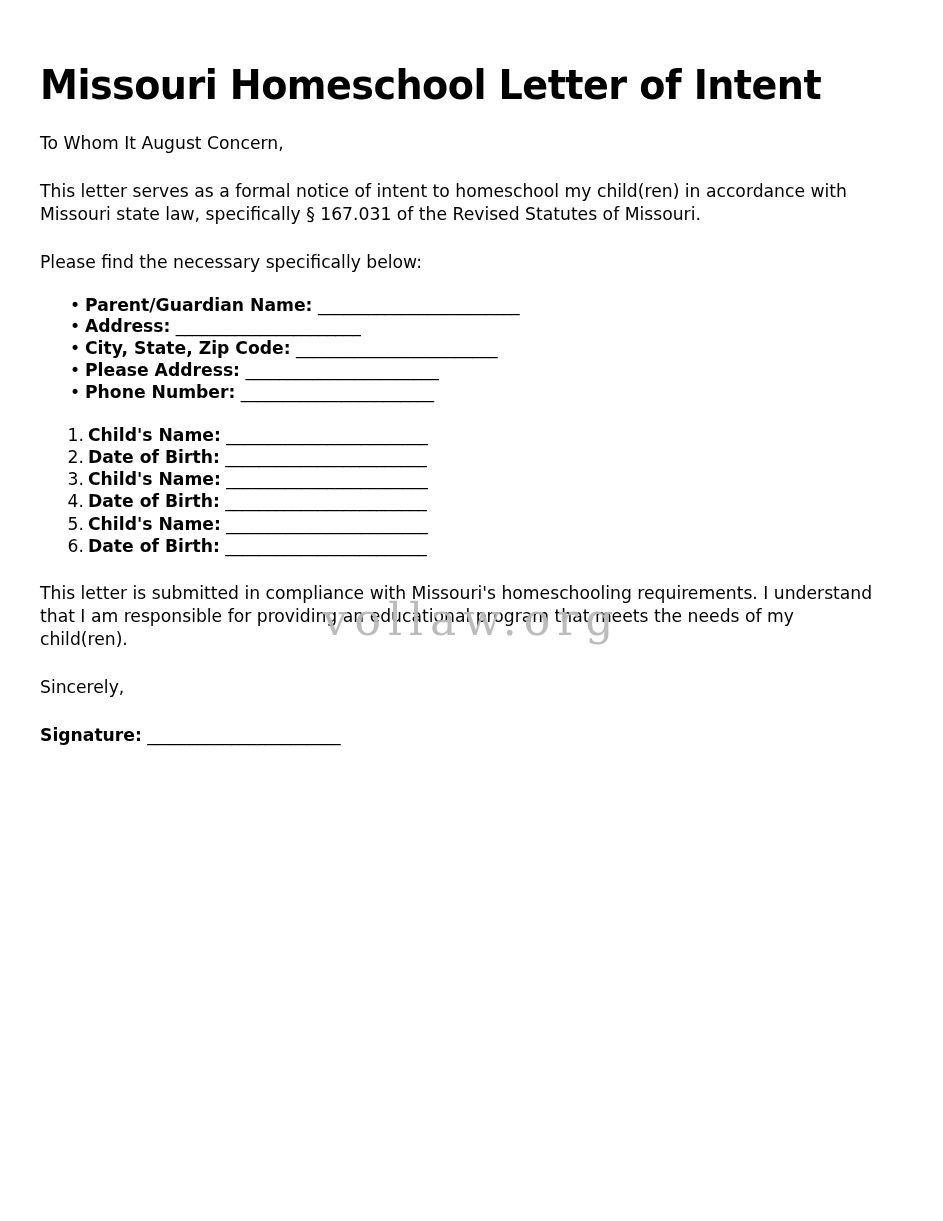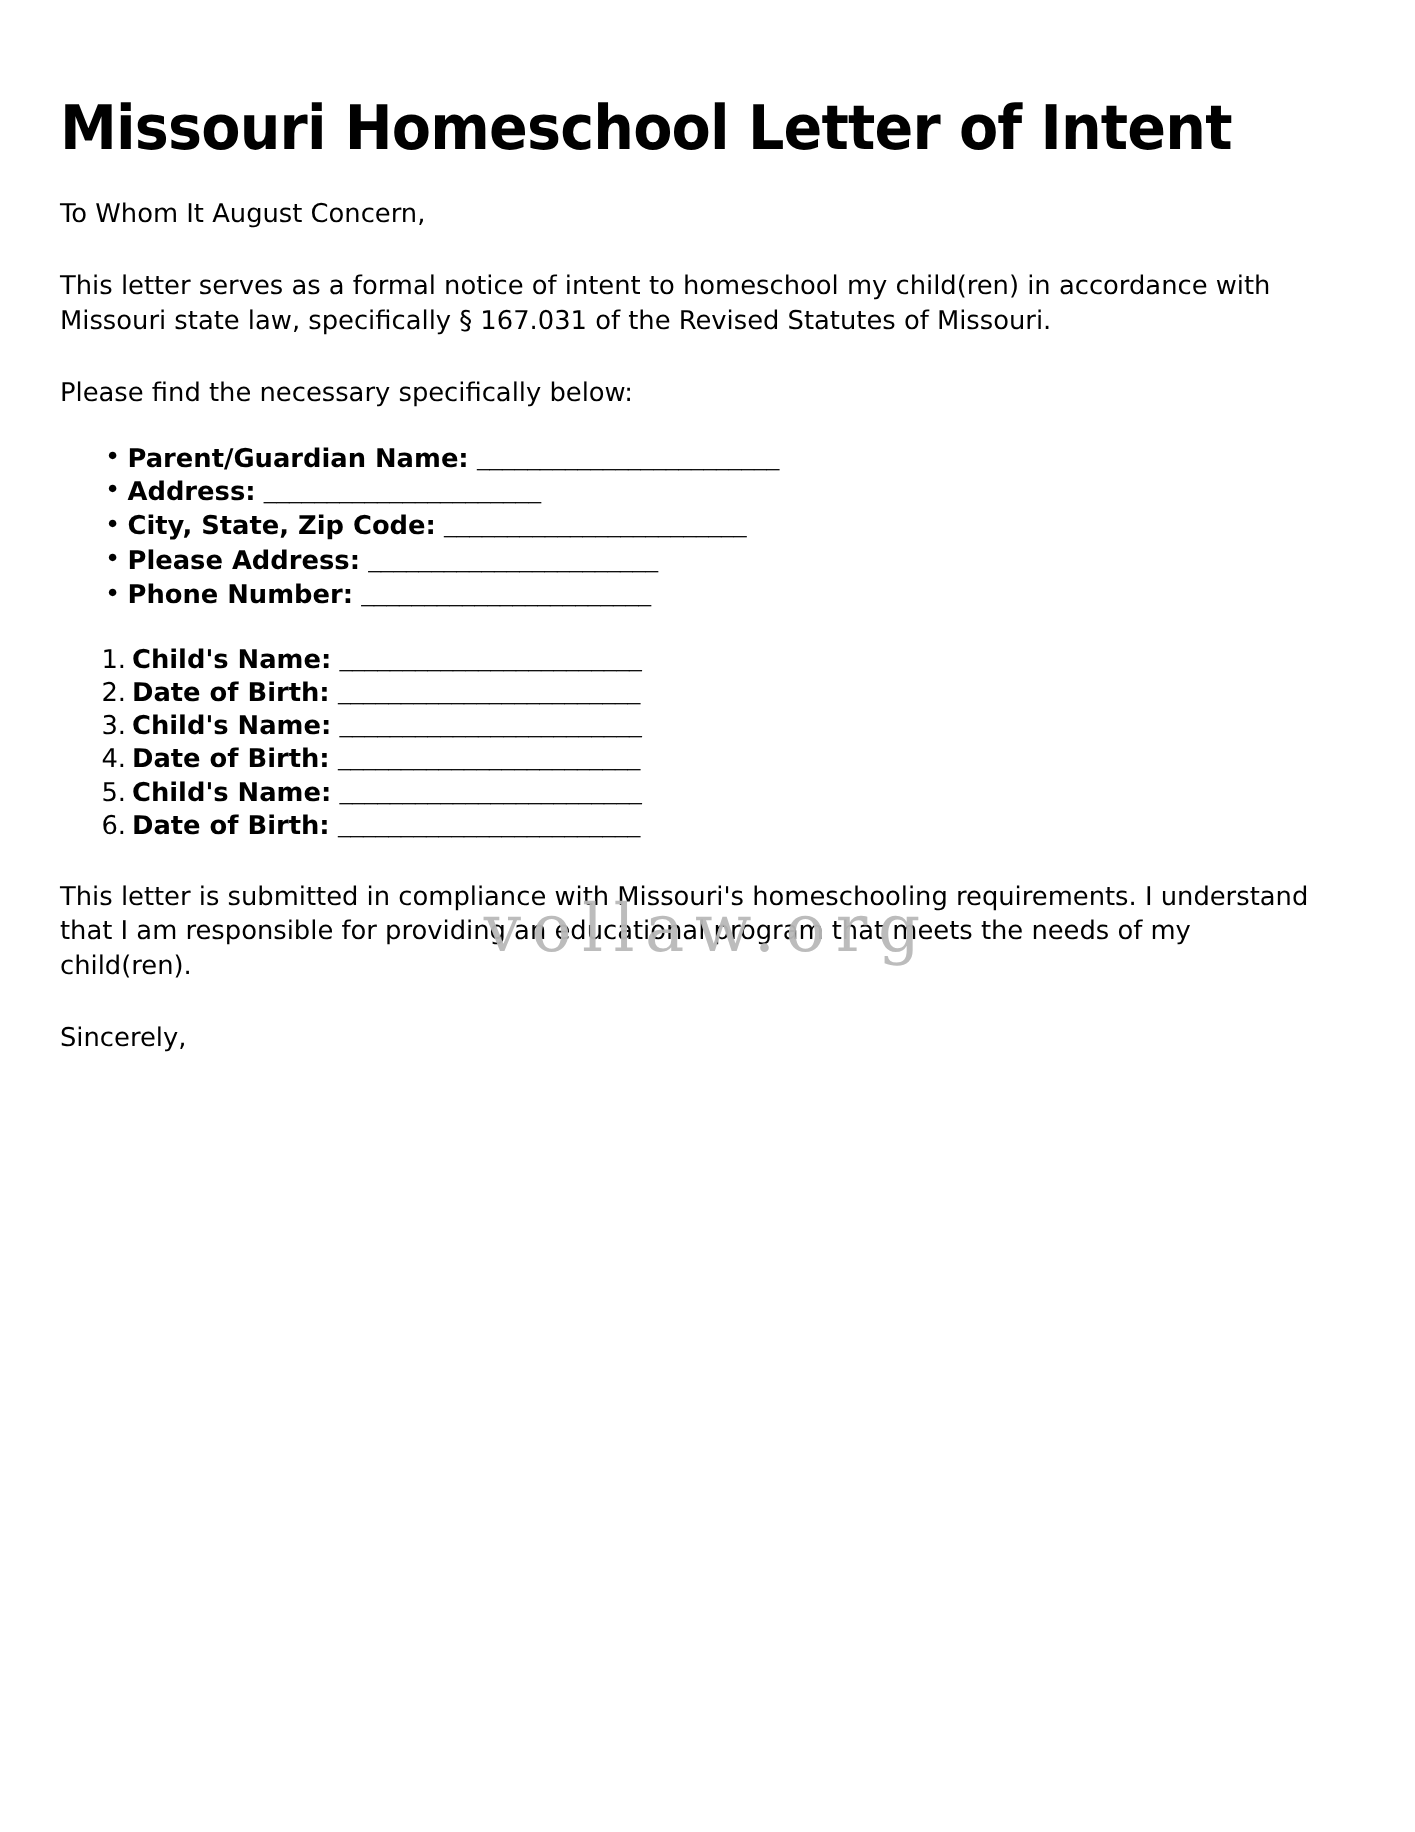--- a/index.html
+++ b/index.html
@@ -96,21 +96,20 @@
     font-size: 17.2px;
     line-height: 1.29;
   }
 
   .lbl {
     font-weight: bold;
   }
   .blank {
     font-weight: normal;
     letter-spacing: -0.2px;
-    font-family: Liberation Serif, serif;
   }
 
   
   .signline {
     font-size: 17.2px;
     line-height: 1.3;
     padding-top: 26px;
     white-space: nowrap;
   }
   .signline .lbl { font-weight: bold; }
@@ -188,16 +187,19 @@
       <li>
         <span class="num-marker">6.</span><span class="lbl">Date of Birth:</span> <span class="blank">________________________</span>
       </li>
     </ol>
 
     <p class="para">This letter is submitted in compliance with Missouri's homeschooling requirements. I understand that I am responsible for providing an educational program that meets the needs of my child(ren).</p>
 
 
     <p class="para">Sincerely,</p>
 
+    <div class="signline">
+      <span class="lbl">Signature:</span> <span class="blank">_______________________</span>
+    </div>
 
 
   </div>
 </div>
 
 </body></html>

